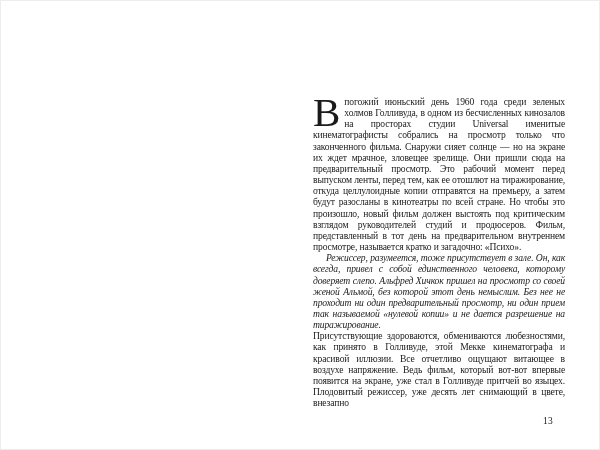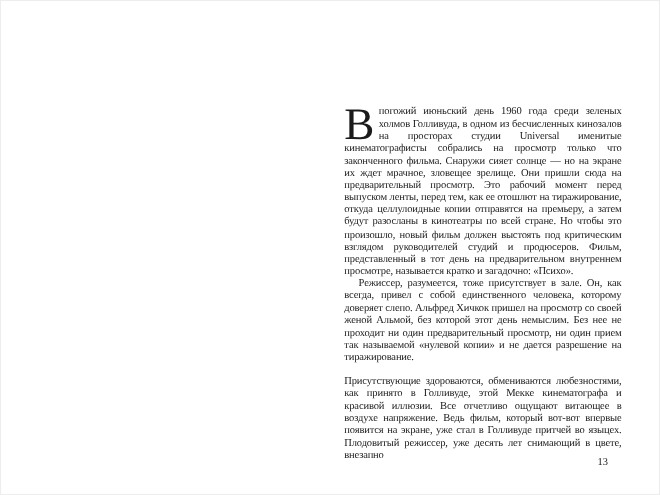--- a/index.html
+++ b/index.html
@@ -39,23 +39,23 @@
       float: left;
       font-size: 41px;
       line-height: 33px;
       height: 33px;
       padding: 0 4px 0 0;
       letter-spacing: 0;
       color: #1a1a1a;
     }
     .indent {
       text-indent: 13px;
+      font-style: italic;
     }
     .section-break {
-      margin-top: 11px;
     }
     .italic {
     }
     .page-number {
       position: absolute;
       left: 312px;
       top: 415px;
       width: 240px;
       text-align: right;
       font-size: 9.5px;

